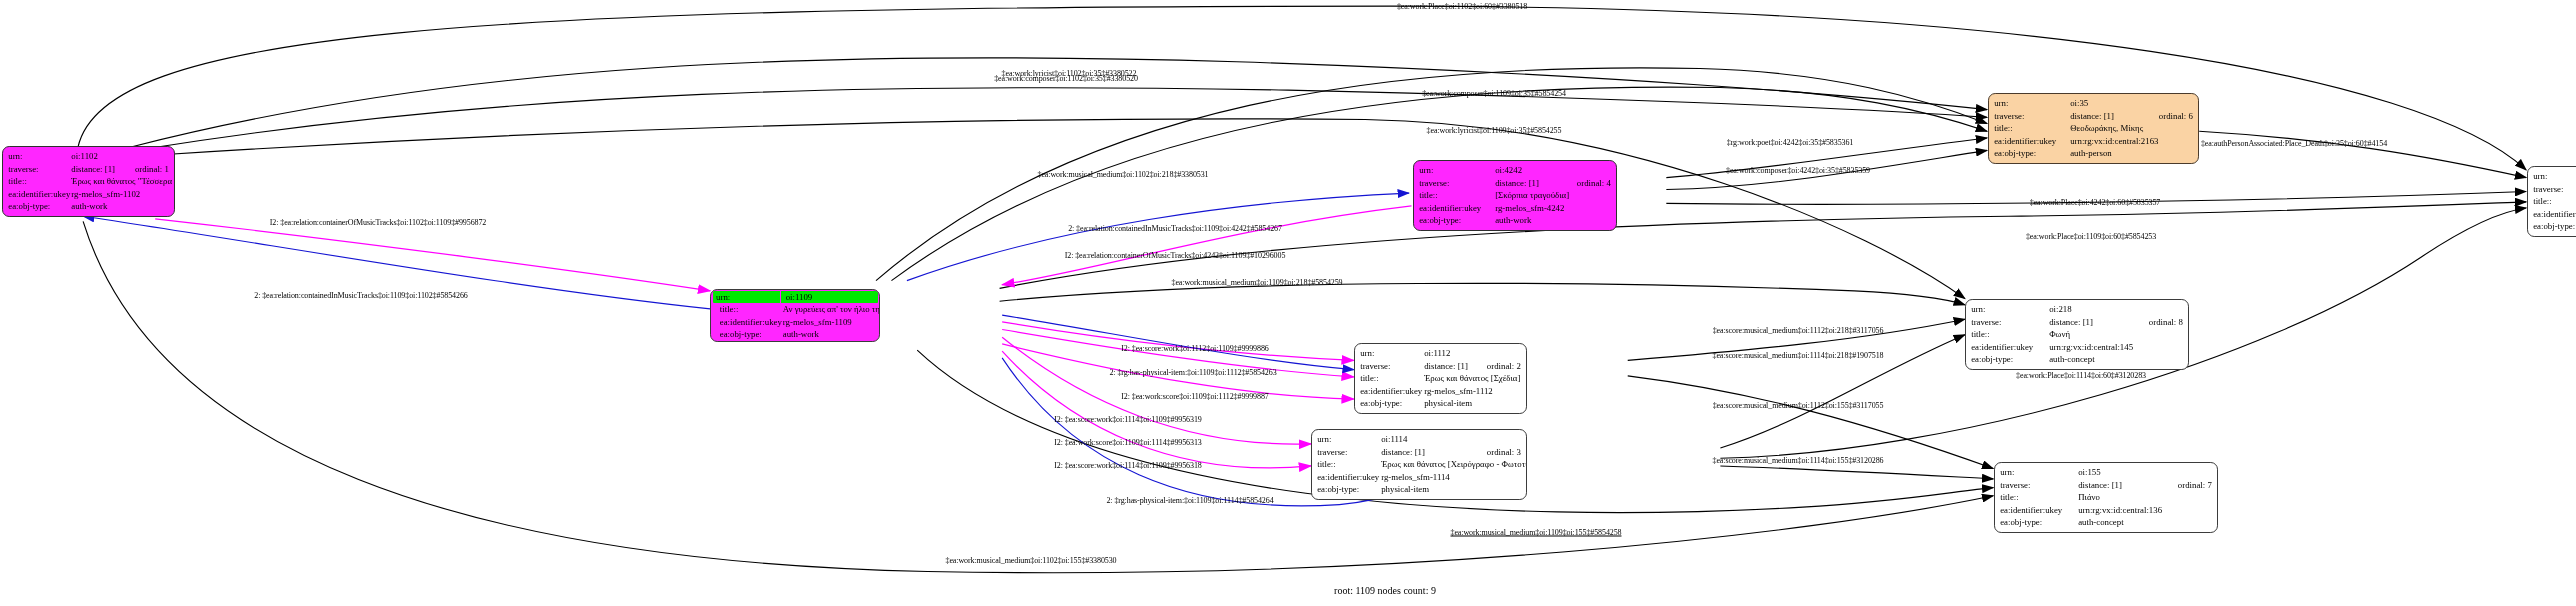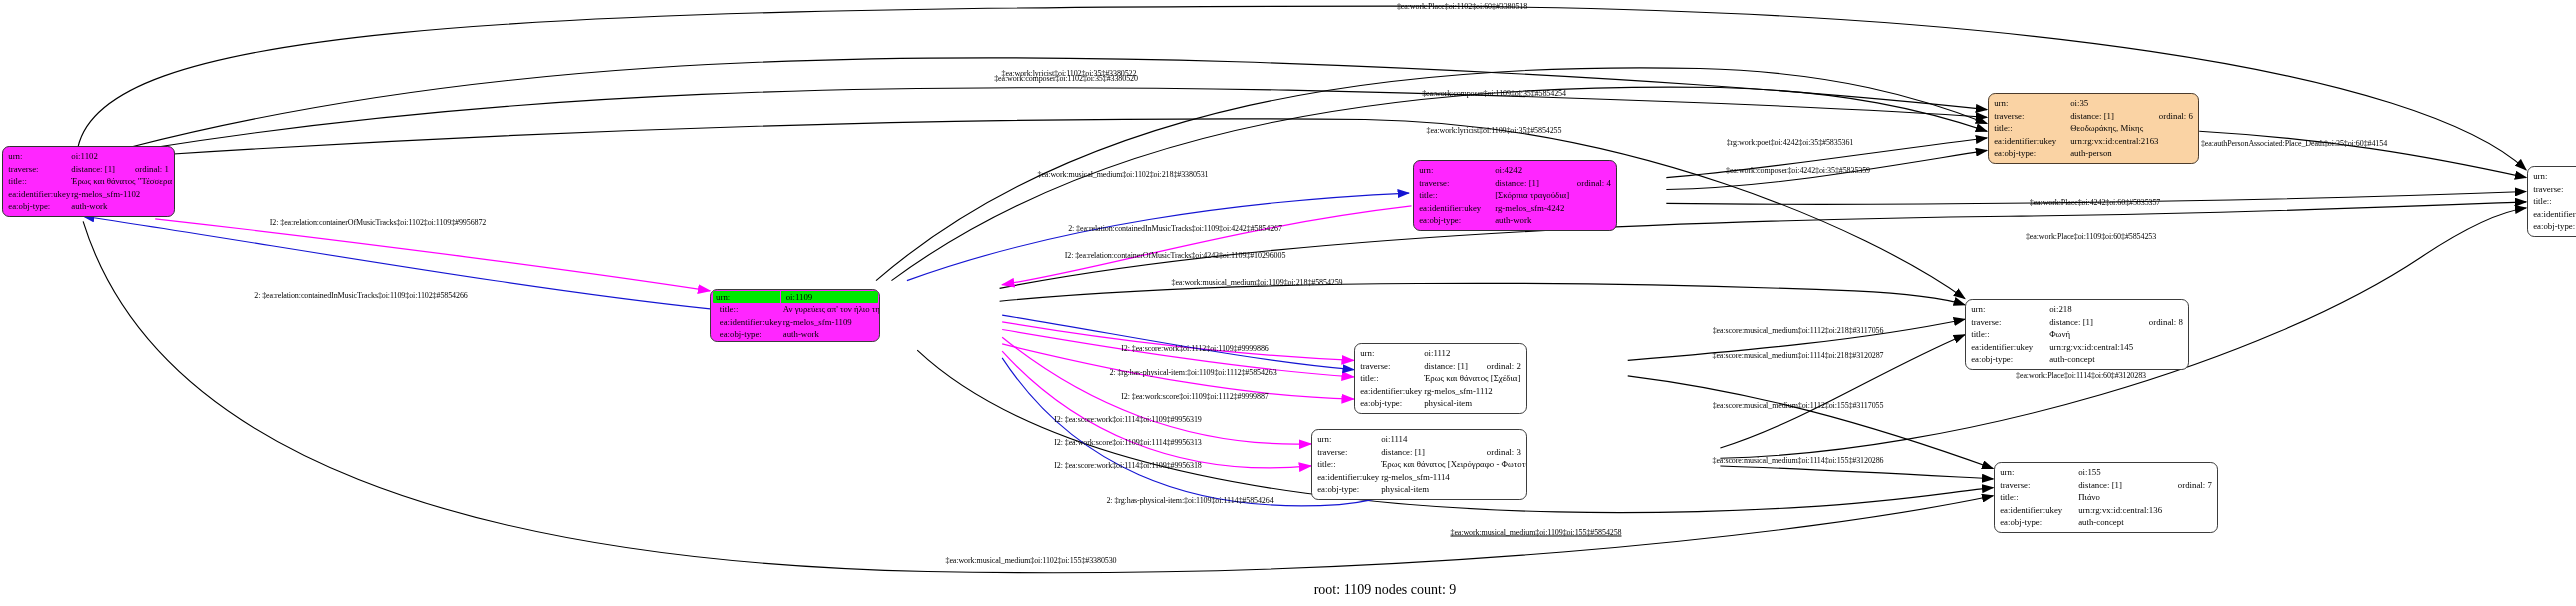--- a/index.html
+++ b/index.html
@@ -50,21 +50,21 @@
     position:absolute;
     font-size:8px;
     white-space:nowrap;
     color:#000;
     transform:translate(-50%,-50%);
     letter-spacing:-0.1px;
   }
 
   .footer{
     position:absolute;
-    font-size:14px;
+    font-size:10px;
     white-space:nowrap;
     transform:translate(-50%,-50%);
   }
 </style>
 </head>
 <body>
 
 <div id="graph">
 
   <svg class="edges" viewBox="0 0 5383 1177" xmlns="http://www.w3.org/2000/svg">
@@ -377,21 +377,21 @@
   <div class="elabel" style="left:361px;top:295px;">2: ‡ea:relation:containedInMusicTracks‡oi:1109‡oi:1102‡#5854266</div>
   <div class="elabel" style="left:1257px;top:282px;">‡ea:work:musical_medium‡oi:1109‡oi:218‡#5854259</div>
   <div class="elabel" style="left:1195px;top:348px;">I2: ‡ea:score:work‡oi:1112‡oi:1109‡#9999886</div>
   <div class="elabel" style="left:1193px;top:372px;">2: ‡rg:has-physical-item:‡oi:1109‡oi:1112‡#5854263</div>
   <div class="elabel" style="left:1195px;top:396px;">I2: ‡ea:work:score‡oi:1109‡oi:1112‡#9999887</div>
   <div class="elabel" style="left:1128px;top:419px;">I2: ‡ea:score:work‡oi:1114‡oi:1109‡#9956319</div>
   <div class="elabel" style="left:1128px;top:442px;">I2: ‡ea:work:score‡oi:1109‡oi:1114‡#9956313</div>
   <div class="elabel" style="left:1128px;top:465px;">I2: ‡ea:score:work‡oi:1114‡oi:1109‡#9956318</div>
   <div class="elabel" style="left:1190px;top:500px;">2: ‡rg:has-physical-item:‡oi:1109‡oi:1114‡#5854264</div>
   <div class="elabel" style="left:1798px;top:330px;">‡ea:score:musical_medium‡oi:1112‡oi:218‡#3117056</div>
-  <div class="elabel" style="left:1798px;top:355px;">‡ea:score:musical_medium‡oi:1114‡oi:218‡#3120287</div>
+  <div class="elabel" style="left:1798px;top:355px;">‡ea:score:musical_medium‡oi:1114‡oi:218‡#1907518</div>
   <div class="elabel" style="left:2081px;top:375px;">‡ea:work:Place‡oi:1114‡oi:60‡#3120283</div>
   <div class="elabel" style="left:1798px;top:405px;">‡ea:score:musical_medium‡oi:1112‡oi:155‡#3117055</div>
   <div class="elabel" style="left:1798px;top:460px;">‡ea:score:musical_medium‡oi:1114‡oi:155‡#3120286</div>
   <div class="elabel" style="left:1536px;top:532px;text-decoration:underline;">‡ea:work:musical_medium‡oi:1109‡oi:155‡#5854258</div>
   <div class="elabel" style="left:1031px;top:560px;">‡ea:work:musical_medium‡oi:1102‡oi:155‡#3380530</div>
 
   <div class="footer" style="left:1385px;top:590px;">root: 1109 nodes count: 9</div>
 
 </div>
 

